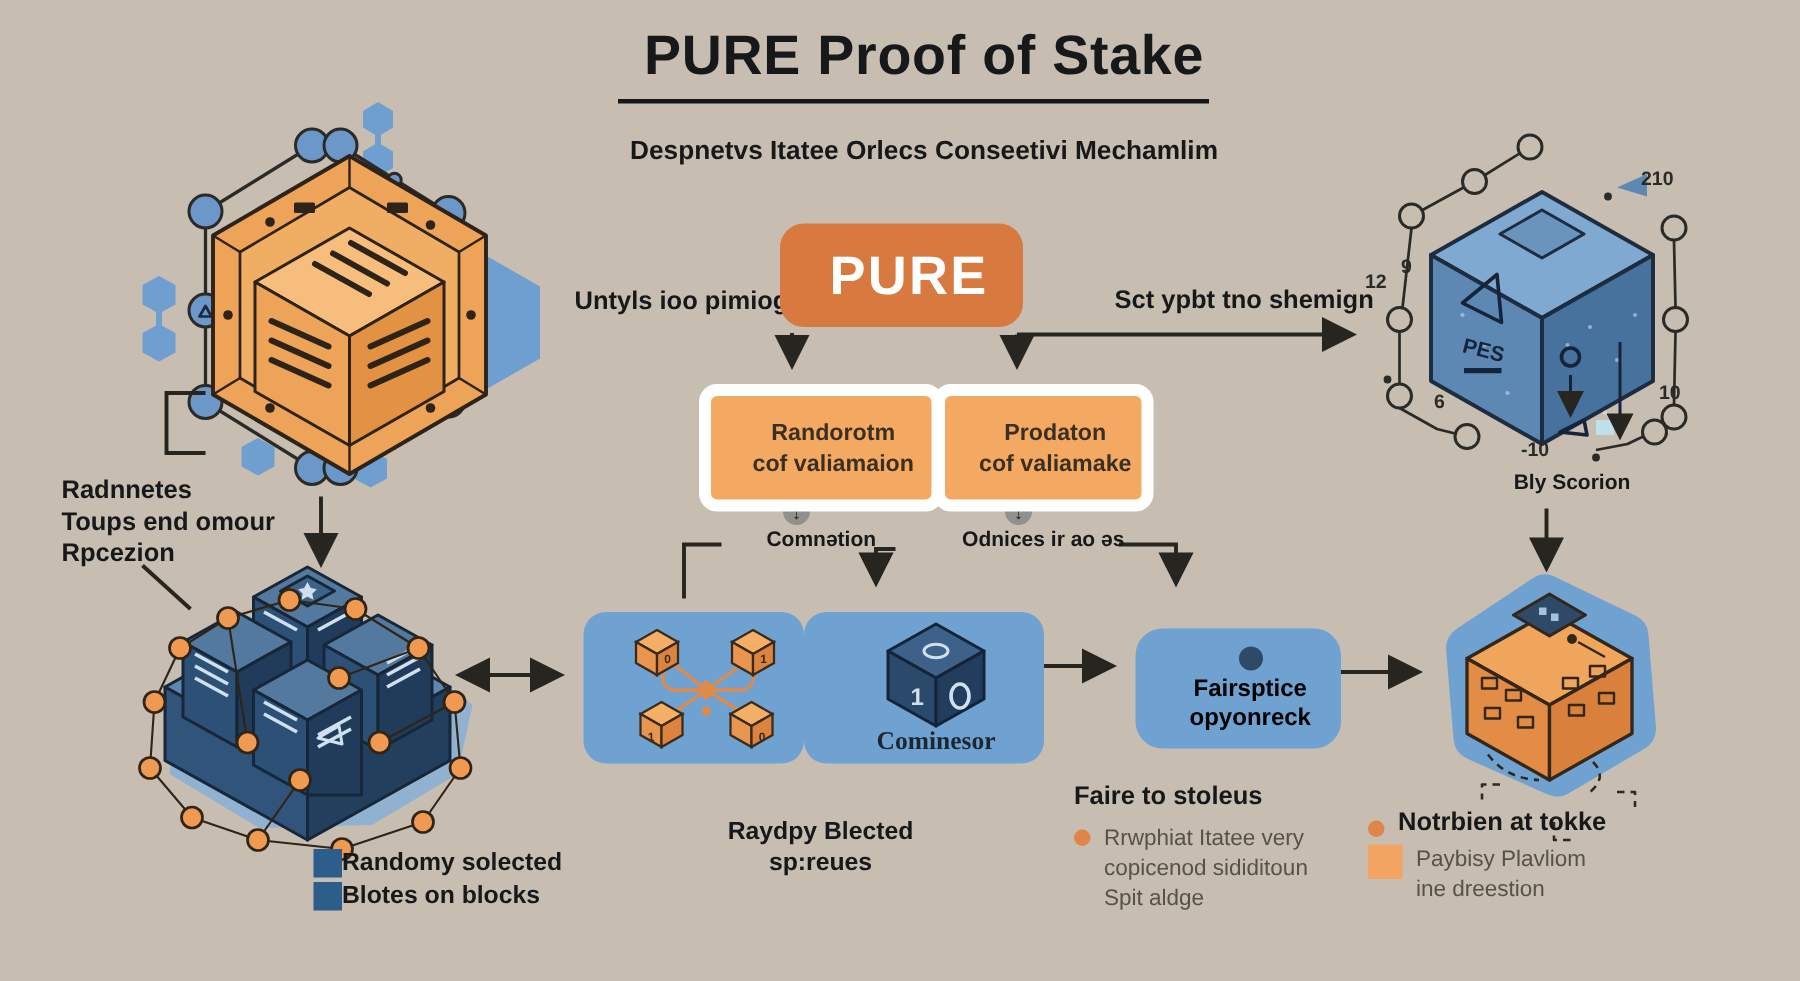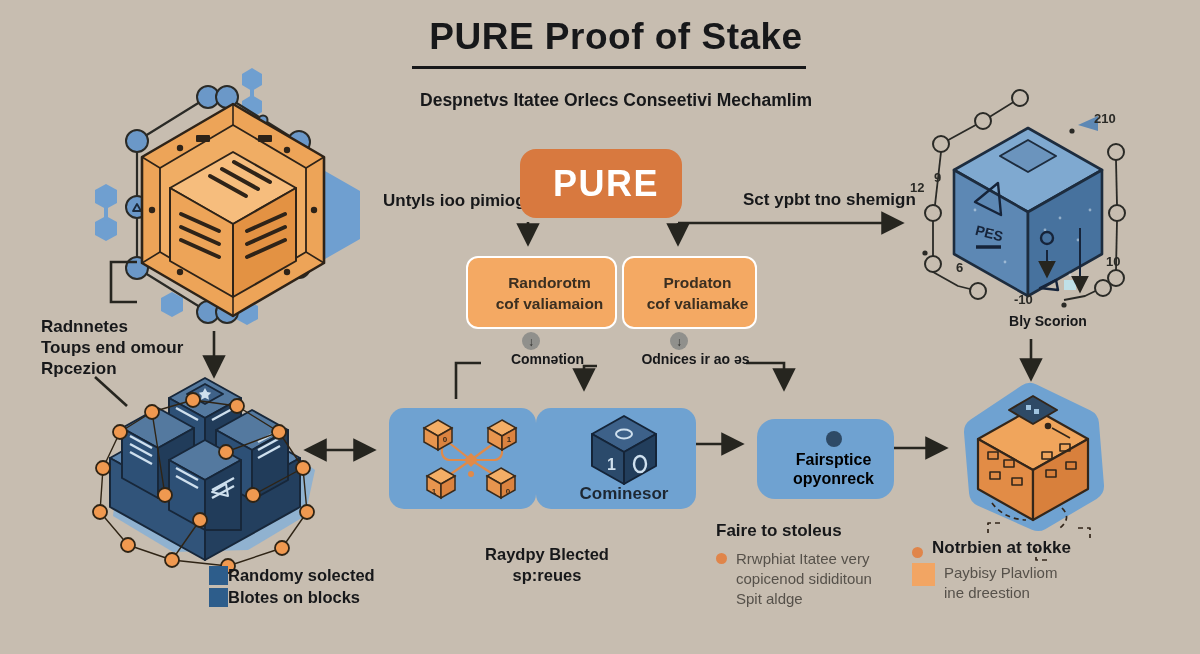--- a/index.html
+++ b/index.html
@@ -7,29 +7,29 @@
           font-family:"Liberation Sans",sans-serif;color:#17181a;}
   .abs{position:absolute;padding-left:16px;}
   .art{position:absolute;left:0;top:0;pointer-events:none;}
   .title{width:100%;text-align:center;top:16px;font-size:37px;font-weight:bold;letter-spacing:.5px;}
   .title-underline{left:412px;top:66px;width:378px;height:3px;background:#17181a;}
   .subtitle{width:100%;text-align:center;top:80px;font-size:17.5px;font-weight:bold;margin-top:10px;}
   .lbl{font-size:17px;font-weight:bold;}
   .pure-btn{left:520px;top:149px;width:162px;height:69px;background:#d8793f;border-radius:16px;
             display:flex;align-items:center;justify-content:center;color:#fff;font-size:36px;
             font-weight:bold;letter-spacing:1.5px;border:none;cursor:pointer;font-family:inherit;}
-  .obox{background:#f4a963;border:2px solid #ffffff;border-radius:12px;display:flex;flex-direction:column;
+  .obox{background:#f4a963;border:8px solid #ffffff;border-radius:12px;display:flex;flex-direction:column;
         align-items:center;justify-content:center;font-size:15.5px;font-weight:bold;color:#3b2f21;line-height:21px;}
   .obox1{left:466px;top:256px;width:131px;height:69px;}
   .obox2{left:622px;top:256px;width:115px;height:69px;}
   .cap{font-size:14px;font-weight:bold;text-align:center;}
   .bbox{background:#6fa2d1;border-radius:15px;}
   .bbox1{left:389px;top:408px;width:131px;height:101px;}
   .bbox2{left:536px;top:408px;width:144px;height:101px;display:flex;flex-direction:column;align-items:center;}
-  .bbox2 .blabel{font-size:17px;font-weight:bold;color:#1d2732;margin-top:-2px;}
+  .bbox2 .blabel{font-size:17px;font-weight:bold;color:#1d2732;margin-top:-2px;font-family:Liberation Serif, serif;}
   .bbox3{left:757px;top:419px;width:121px;height:80px;border-radius:18px;display:flex;flex-direction:column;
          align-items:center;justify-content:center;font-size:16px;font-weight:bold;color:#000000;line-height:19px;}
   .bbox3 .dot{width:16px;height:16px;border-radius:50%;background:#2e4a66;margin-bottom:3px;}
   .note-title{font-size:17px;font-weight:bold;}
   .note-line{font-size:15px;color:#56514a;line-height:20px;}
   .legend-row{display:flex;align-items:flex-end;gap:0;height:21px;margin-bottom:1px;}
   .legend-swatch{width:19px;height:19px;background:#2d5d8b;flex:0 0 auto;}
   .bullet-dot{width:11px;height:11px;border-radius:50%;background:#e0854a;flex:0 0 auto;}
   .bullet-sq{width:23px;height:23px;background:#f2a563;flex:0 0 auto;}
   .row{display:flex;align-items:flex-start;gap:9px;}

